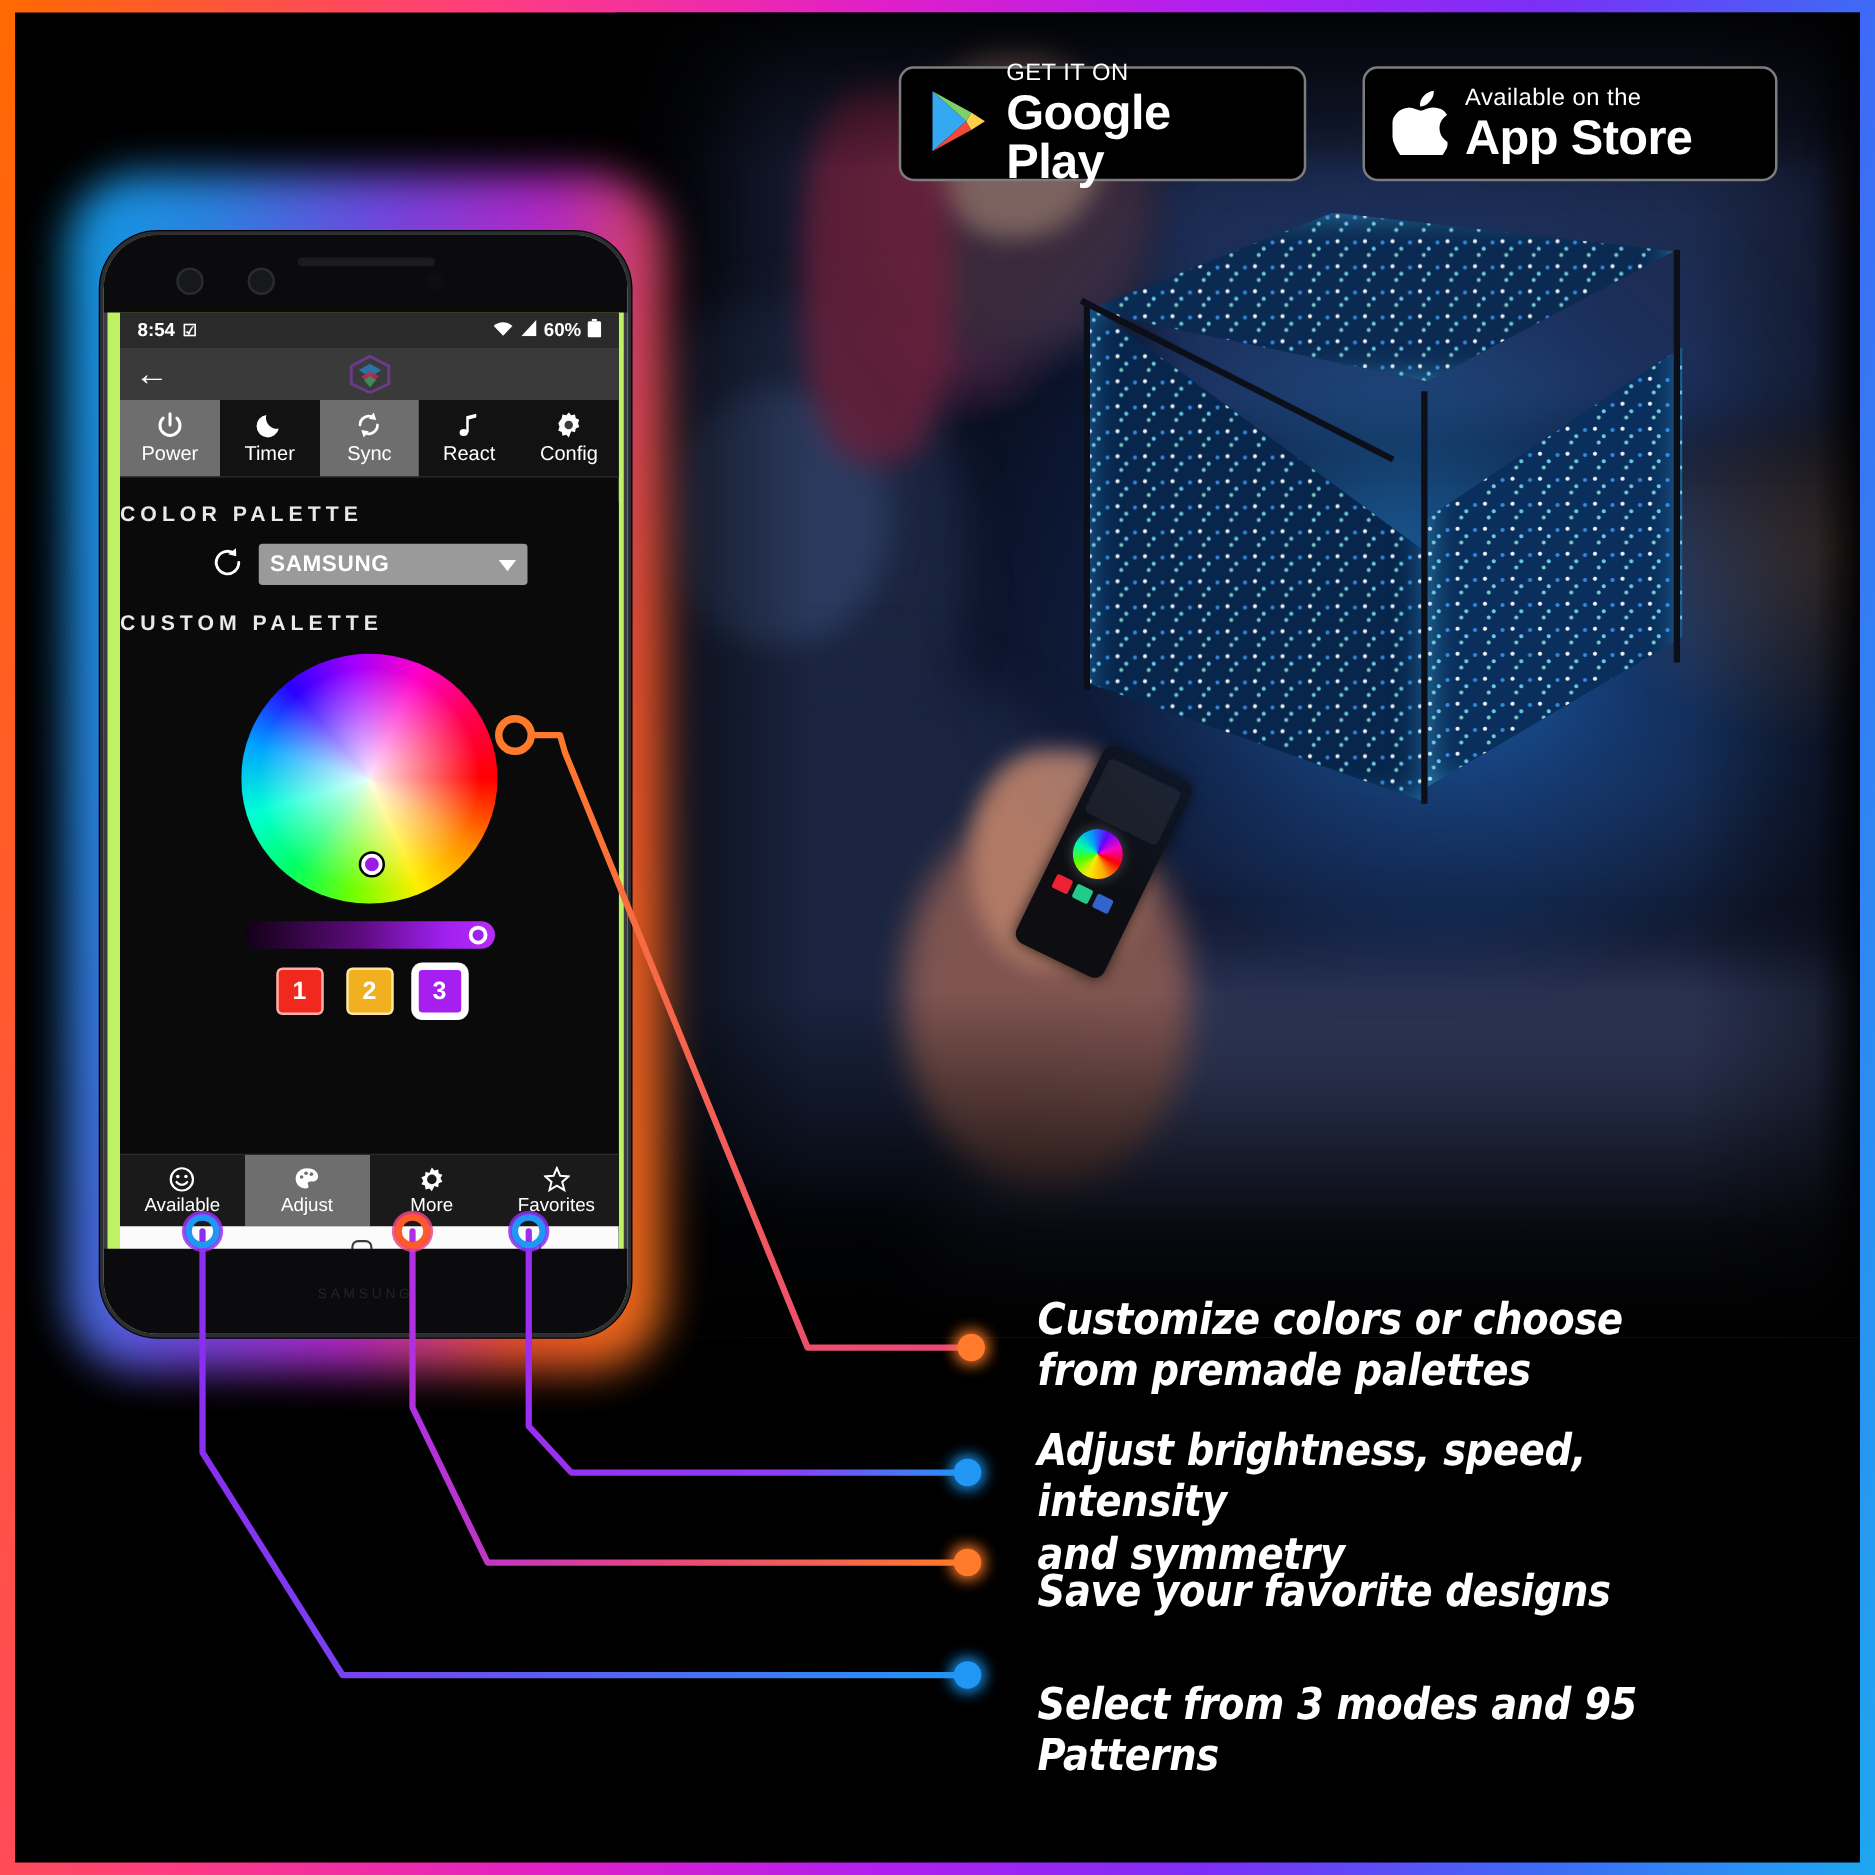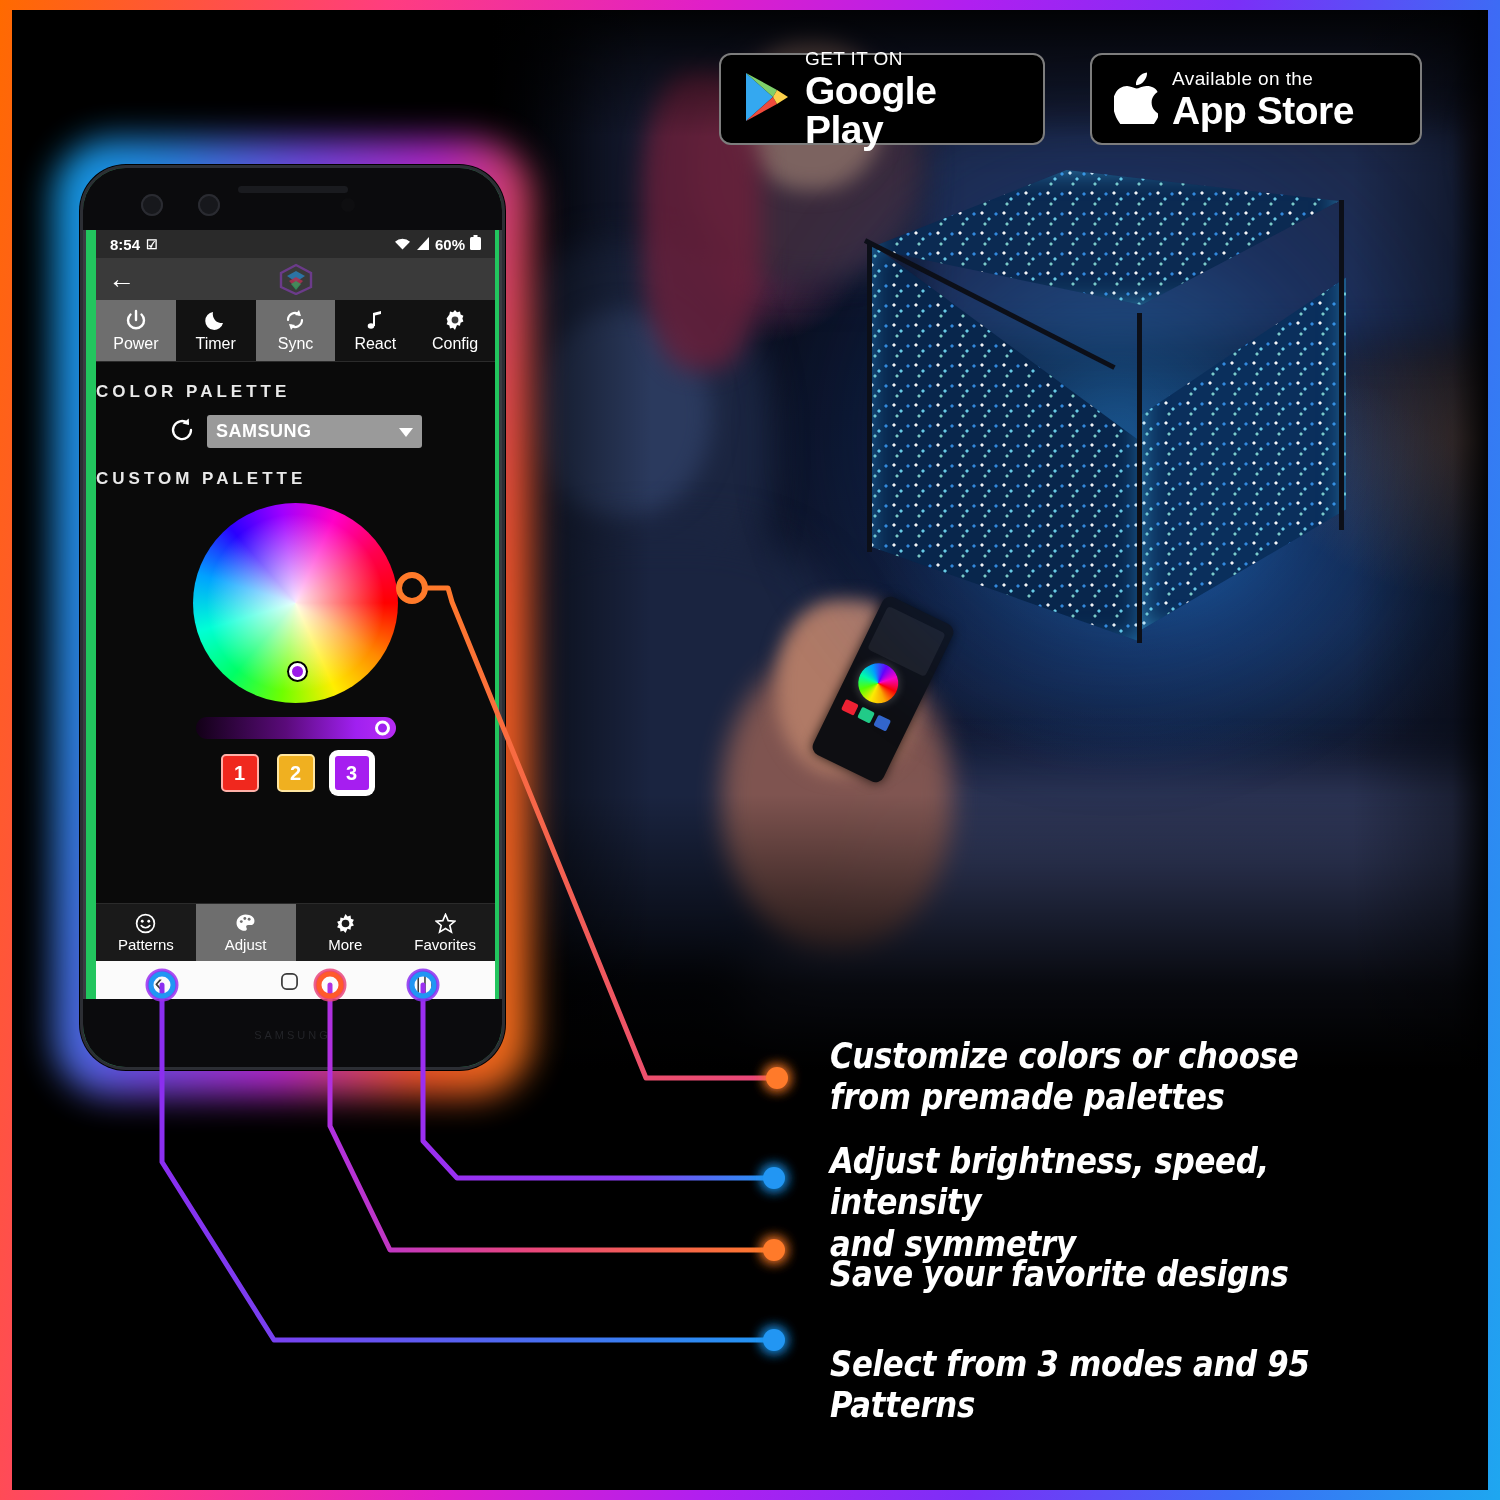--- a/index.html
+++ b/index.html
@@ -66,22 +66,22 @@
   #badge-as{ left:1057px; top:18px; width:332px; height:92px; }
   .badge .txt{ color:#fff; line-height:1; }
   .badge .small{ font-size:19px; letter-spacing:.4px; display:block; margin-bottom:3px;}
   .badge .big{ font-size:39px; font-weight:600; display:block; letter-spacing:-.5px;}
 
   
   #phone{ position:absolute; left:68px; top:155px; width:425px; height:905px; }
   #phoneglow{ position:absolute; inset:-26px; border-radius:58px;
     background:linear-gradient(100deg,#11a8f5 0%,#2b8ff2 18%,#7a4cf0 40%,#c02ad8 60%,#ff5a2a 82%,#ff7a18 100%);
     filter:blur(17px); opacity:.92; }
-  #phonebody{ position:absolute; inset:0; border-radius:46px; background:#22c55e;
-    border:3px solid #2c2e34; box-shadow:inset 0 0 0 3px #3a3c42, 0 0 0 1px #000; overflow:hidden;}
+  #phonebody{ position:absolute; inset:0; border-radius:46px; background:#bef264;
+    border:3px solid #2c2e34; box-shadow:inset 0 0 0 3px #3a3c42, 0 0 0 1px #000; overflow:hidden;margin-top:20px;}
   #bezeltop{ position:absolute; left:0; top:0; width:100%; height:62px; background:#0b0b0d; }
   .camdot{ position:absolute; top:26px; width:22px; height:22px; border-radius:50%;
     background:#17181c; box-shadow:inset 0 0 0 2px #2a2b31; }
   #speaker{ position:absolute; left:50%; transform:translateX(-50%); top:18px;
     width:110px; height:7px; border-radius:4px; background:#1a1b1f; }
   #screen{ position:absolute; left:13px; top:62px; width:399px; height:775px; background:#0a0a0a; overflow:hidden;}
   #bezelbot{ position:absolute; left:0; bottom:0; width:100%; height:68px; background:#0b0b0d; }
   #brand{ position:absolute; left:50%; transform:translateX(-50%); bottom:26px;
     font-size:11px; color:#232428; letter-spacing:3px; }
 
@@ -381,21 +381,21 @@
         <div id="botnav">
           <div class="navbtn">
             <span class="navicon">
               <svg width="21" height="21" viewBox="0 0 22 22">
                     <circle cx="11" cy="11" r="9.3" fill="none" stroke="#fff" stroke-width="1.8"></circle>
                     <circle cx="7.6" cy="8.6" r="1.5" fill="#fff"></circle>
                     <circle cx="14.4" cy="8.6" r="1.5" fill="#fff"></circle>
                     <path d="M6.5 13.2a5.6 5.6 0 0 0 9 0" stroke="#fff" stroke-width="1.8" fill="none" stroke-linecap="round"></path>
                   </svg>
             </span>
-            <span>Patterns</span>
+            <span>Available</span>
           </div>
           <div class="navbtn on">
             <span class="navicon">
               <svg width="21" height="21" viewBox="0 0 22 22">
                     <path d="M11 1.6C5.8 1.6 1.6 5.4 1.6 10.4c0 5 4.2 8.2 8.4 8.2 1.5 0 2.4-.8 2.4-1.9 0-.9-.7-1.3-.7-2.2 0-1 .8-1.8 1.9-1.8h2.3c3 0 4.5-1.9 4.5-4.4 0-3.8-4-6.7-9.4-6.7z" fill="#fff"></path>
                     <circle cx="6.6" cy="9" r="1.5" fill="#6e6e6e"></circle>
                     <circle cx="10.3" cy="5.8" r="1.5" fill="#6e6e6e"></circle>
                     <circle cx="14.8" cy="6.6" r="1.5" fill="#6e6e6e"></circle>
                   </svg>
             </span>

